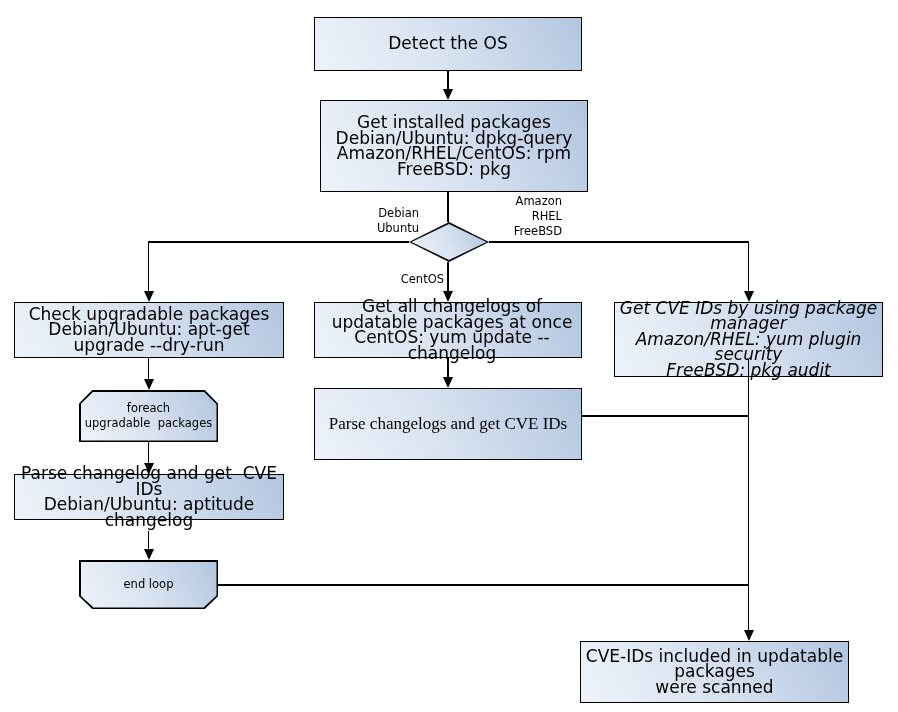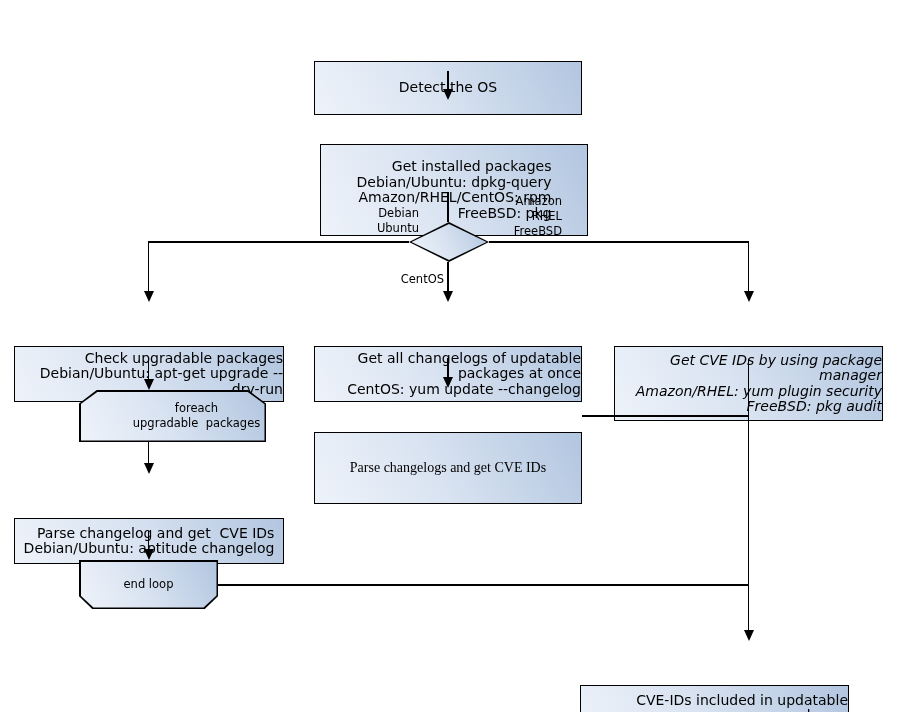--- a/index.html
+++ b/index.html
@@ -1,27 +1,27 @@
 <!DOCTYPE html>
 <html><head>
 <meta charset="utf-8">
 <style>
   html,body{margin:0;padding:0;background:#fff;}
   .canvas{position:relative;width:898px;height:712px;background:#ffffff;overflow:hidden;
           font-family:"DejaVu Sans","Liberation Sans",sans-serif;color:#000;}
   .node{position:absolute;border:1.5px solid #000;box-sizing:border-box;
         background:linear-gradient(62deg,#eef3fa 0%,#d9e3f1 45%,#b2c6e0 100%);
-        display:flex;align-items:center;justify-content:center;text-align:right;
-        font-size:14px;line-height:15.5px;white-space:pre-wrap;margin-top:44px;}
+        display:flex;align-items:center;justify-content:center;text-align:center;
+        font-size:17px;line-height:15.5px;white-space:pre-wrap;}
   .shape-o{position:absolute;background:#000;}
   .shape-i{position:absolute;left:1.5px;top:1.5px;right:1.5px;bottom:1.5px;
            background:linear-gradient(62deg,#eef3fa 0%,#d9e3f1 45%,#b2c6e0 100%);
            display:flex;align-items:center;justify-content:center;text-align:center;
            font-size:11.5px;line-height:15.5px;white-space:pre-wrap;}
-  .clip-loop-top{clip-path:polygon(9.5% 0,90.5% 0,100% 26%,100% 100%,0 100%,0 26%);padding-left:48px;}
+  .clip-loop-top{clip-path:polygon(9.5% 0,90.5% 0,100% 26%,100% 100%,0 100%,0 26%);}
   .clip-loop-bot{clip-path:polygon(0 0,100% 0,100% 74%,90.5% 100%,9.5% 100%,0 74%);}
   .clip-diamond{clip-path:polygon(50% 0,100% 50%,50% 100%,0 50%);}
   .diamond-i{left:2.5px;top:2px;right:2.5px;bottom:2px;}
   .hl,.vl{position:absolute;background:#000;}
   .arr{position:absolute;width:0;height:0;border-left:5px solid transparent;
        border-right:5px solid transparent;border-top:11px solid #000;}
   .elabel{position:absolute;font-size:11.5px;line-height:15px;text-align:right;white-space:pre-wrap;}
 </style>
 </head>
 <body>

